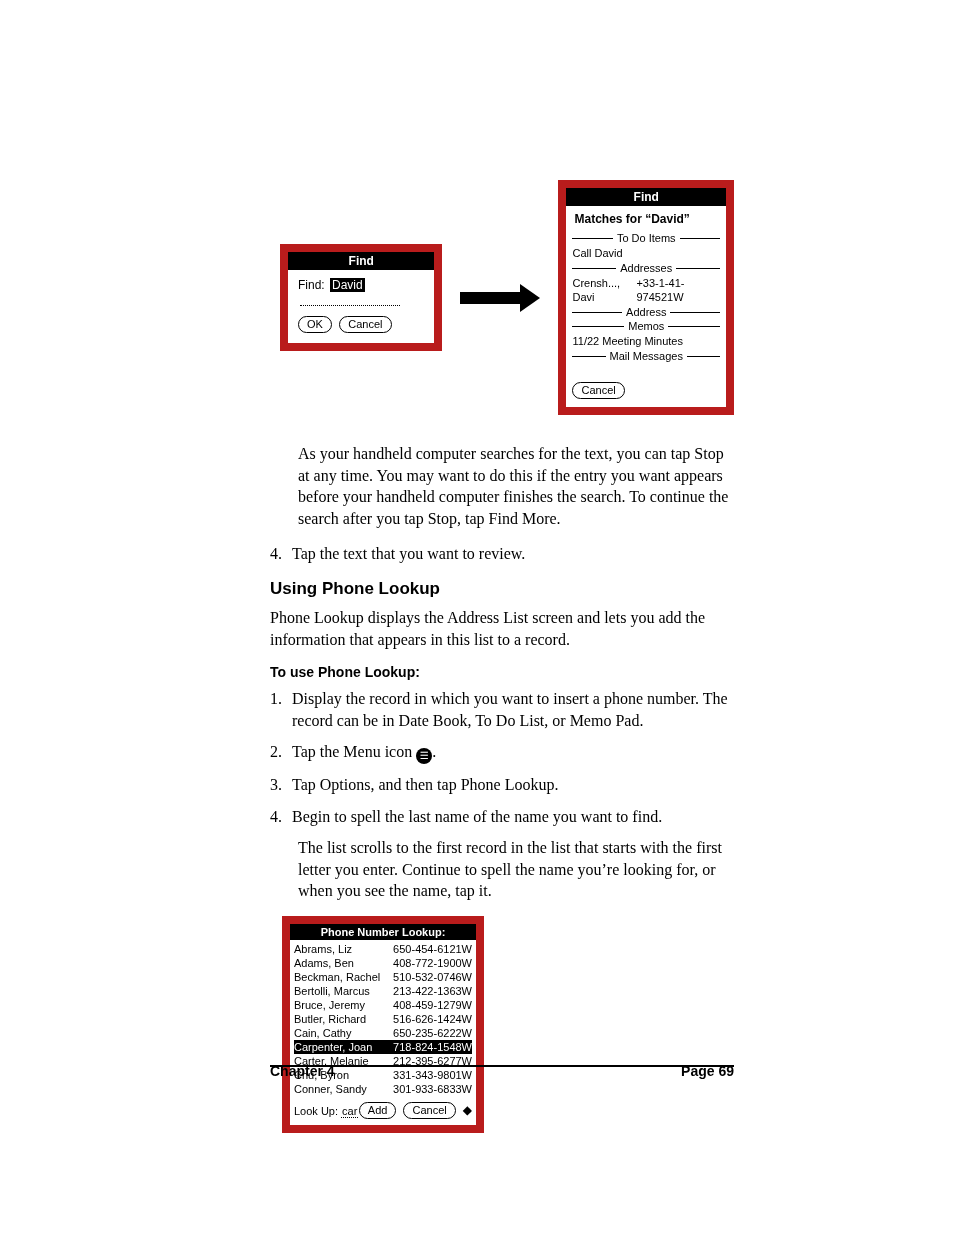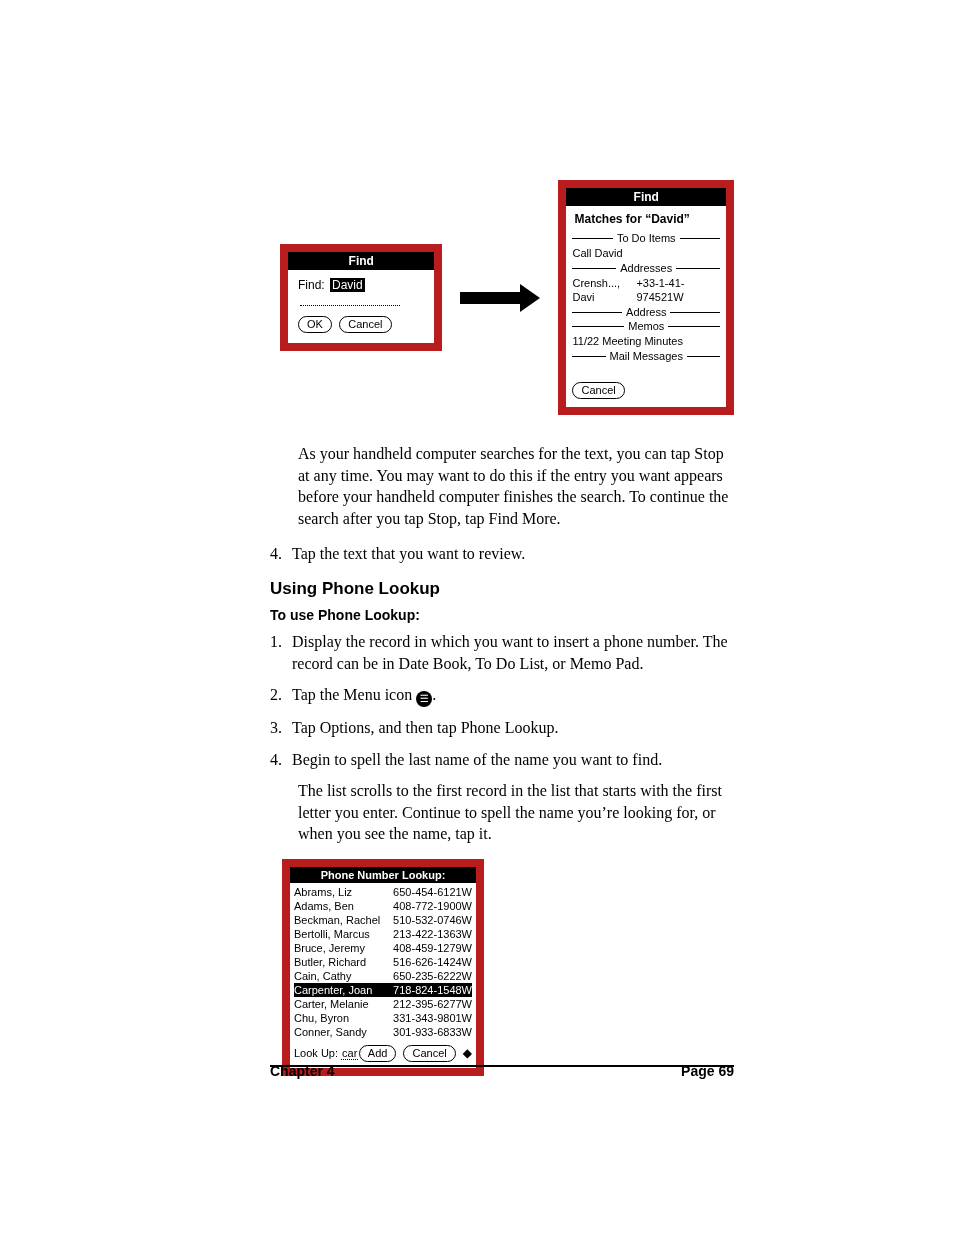--- a/index.html
+++ b/index.html
@@ -225,20 +225,21 @@
 
   <p class="para indent-block">As your handheld computer searches for the text, you can tap Stop at any time. You may want to do this if the entry you want appears before your handheld computer finishes the search. To continue the search after you tap Stop, tap Find More.</p>
 
   <div class="step">
     <span class="num">4.</span>
     <span>Tap the text that you want to review.</span>
   </div>
 
   <div class="h3">Using Phone Lookup</div>
 
+  <p class="para">Phone Lookup displays the Address List screen and lets you add the information that appears in this list to a record.</p>
 
   <div class="h4">To use Phone Lookup:</div>
 
   <div class="step">
       <span class="num">1.</span>
       <span>Display the record in which you want to insert a phone number. The record can be in Date Book, To Do List, or Memo Pad.</span>
     </div>
   <div class="step">
       <span class="num">2.</span>
     <span>

